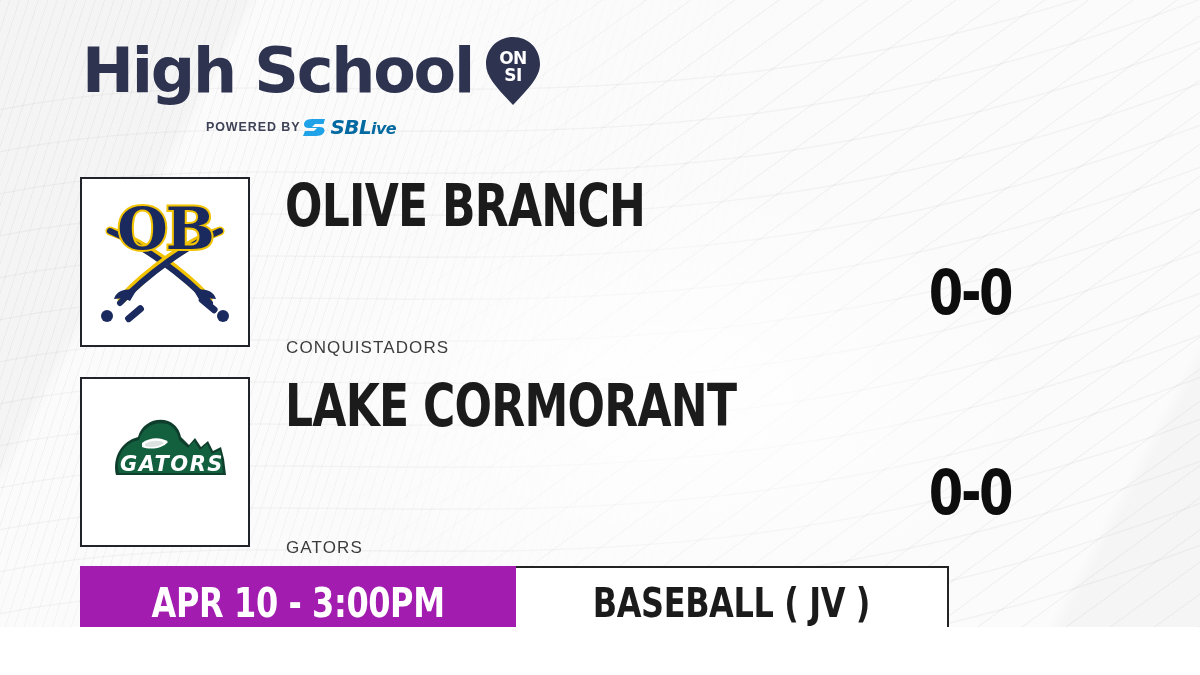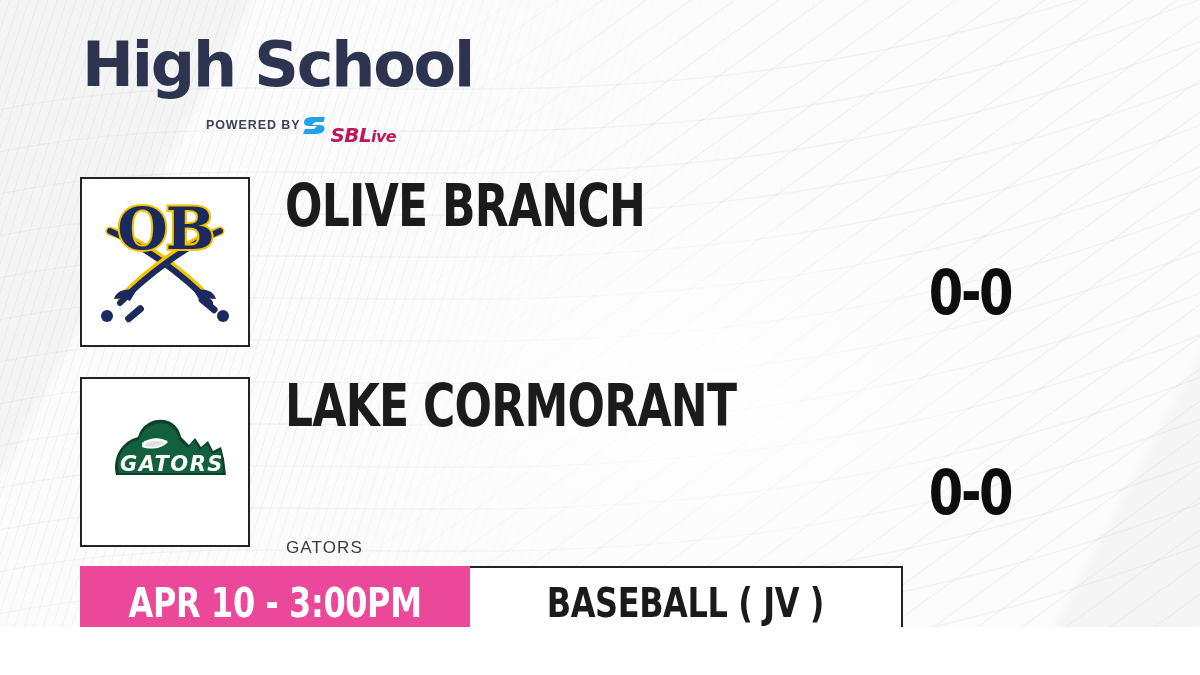--- a/index.html
+++ b/index.html
@@ -75,23 +75,22 @@
   }
   .powered-label {
     font-size:12.5px; font-weight:bold; color:#3d4256;
     letter-spacing:.9px;
     font-family:"Liberation Sans", sans-serif;
   }
   .sblive { display:flex; align-items:center; gap:3px; }
   .sblive-mark { flex:none; }
   .sblive-word {
     font-size:20px; font-weight:bold; font-style:italic;
-    color:#be185d; letter-spacing:-0.6px;
-    font-family:"DejaVu Sans", sans-serif;
-    margin-top:20px;
+    color:#0369a1; letter-spacing:-0.6px;
+    font-family:"DejaVu Sans", sans-serif;
   }
   .sblive-word .lo { font-size:16px; }
 
   
   .logo-box {
     position:absolute; width:170px; height:170px;
     background:#ffffff; border:2px solid #20232a;
     display:flex; align-items:flex-start; justify-content:center;
   }
   #logo-box-1 { left:80px; top:177px; }
@@ -132,23 +131,23 @@
   }
   #team-record-1 { left:900px; top:262px; width:140px; text-align:center; }
   #team-record-2 { left:900px; top:462px; width:140px; text-align:center; }
 
   
   #info-bar {
     position:absolute; left:80px; top:566px;
     height:74px; display:flex; align-items:stretch;
   }
   .info-date {
-    background:#ec4899;
+    background:#a21caf;
     display:flex; align-items:center; justify-content:flex-start;
-    padding:0 12px;
+    padding:0 35px;
   }
   .info-date-text {
     font-family:"DejaVu Sans", sans-serif;
     font-weight:bold; color:#ffffff;
     font-size:40px; letter-spacing:-0.5px;
     transform:scaleX(0.80); white-space:nowrap;
   }
   .info-sport {
     background:#ffffff;
     border:2px solid #232323; border-left:none;
@@ -190,20 +189,27 @@
     </svg>
   </div>
   <div class="bg-layer bg-fan"></div>
   <div class="bg-layer bg-sheen-a"></div>
   <div class="bg-layer bg-sheen-b"></div>
   <div class="bg-layer bg-glow"></div>
 
   <div id="header">
     <div class="brand-row">
       <div class="brand-title">High School</div>
+      <div class="pin">
+        <svg width="56" height="70" viewBox="0 0 56 70" aria-hidden="true">
+          <path d="M28 1 C12.6 1 1 12.6 1 28 C1 41 12 52 28 69 C44 52 55 41 55 28 C55 12.6 43.4 1 28 1 Z" fill="#2e3350"></path>
+          <text x="28" y="28" text-anchor="middle" fill="#ffffff" font-family="DejaVu Sans, sans-serif" font-size="17" font-weight="bold" letter-spacing="-0.5">ON</text>
+          <text x="28" y="45" text-anchor="middle" fill="#ffffff" font-family="DejaVu Sans, sans-serif" font-size="17" font-weight="bold" letter-spacing="-0.5">SI</text>
+        </svg>
+      </div>
     </div>
     <div class="powered-row">
       <span class="powered-label">POWERED BY</span>
       <span class="sblive">
         <svg class="sblive-mark" width="24" height="21" viewBox="0 0 24 21" aria-hidden="true">
           <path d="M22 2 L9 2 C3 2 1 5 1 7.5 C1 10 3 11 6 11 L14 11 L11 14 L2 14 L0 19 L13 19 C19 19 21.5 16 21.5 13.5 C21.5 11 19.5 10 16.5 10 L9 10 L12 7 L20.5 7 Z" fill="#1fa2e8"></path>
         </svg>
         <span class="sblive-word"><span>SBL</span><span class="lo">ive</span></span>
       </span>
     </div>
@@ -237,20 +243,21 @@
         <path d="M29 94 C 25 78, 34 64, 49 61 C 53 47, 66 42, 77 45 C 85 48, 88 55, 89 61
                  L 98 69 L 104 62 L 110 71 L 117 65 L 122 75 L 130 71 L 132 82 L 133 94 Z" fill="#13603f"></path>
         <path d="M52 64 C 60 58, 72 58, 78 63 C 72 70, 60 71, 52 68 Z" fill="#ffffff"></path>
         <path d="M55 65 C 62 61, 70 61, 74 64 C 69 68, 61 69, 55 67 Z" fill="#0f3f2c" opacity="0.15"></path>
       </g>
       <text x="82" y="92" text-anchor="middle" font-family="DejaVu Sans, sans-serif" font-size="21" font-weight="bold" font-style="italic" fill="#ffffff" letter-spacing="1.5">GATORS</text>
     </svg>
   </div>
 
   <div class="team-name" id="team-name-1">OLIVE BRANCH</div>
+  <div class="team-mascot" id="team-mascot-1">CONQUISTADORS</div>
   <div class="team-record" id="team-record-1">0-0</div>
 
   <div class="team-name" id="team-name-2">LAKE CORMORANT</div>
   <div class="team-mascot" id="team-mascot-2">GATORS</div>
   <div class="team-record" id="team-record-2">0-0</div>
 
   <div id="info-bar">
     <div class="info-date">
       <span class="info-date-text">APR 10 - 3:00PM</span>
     </div>

